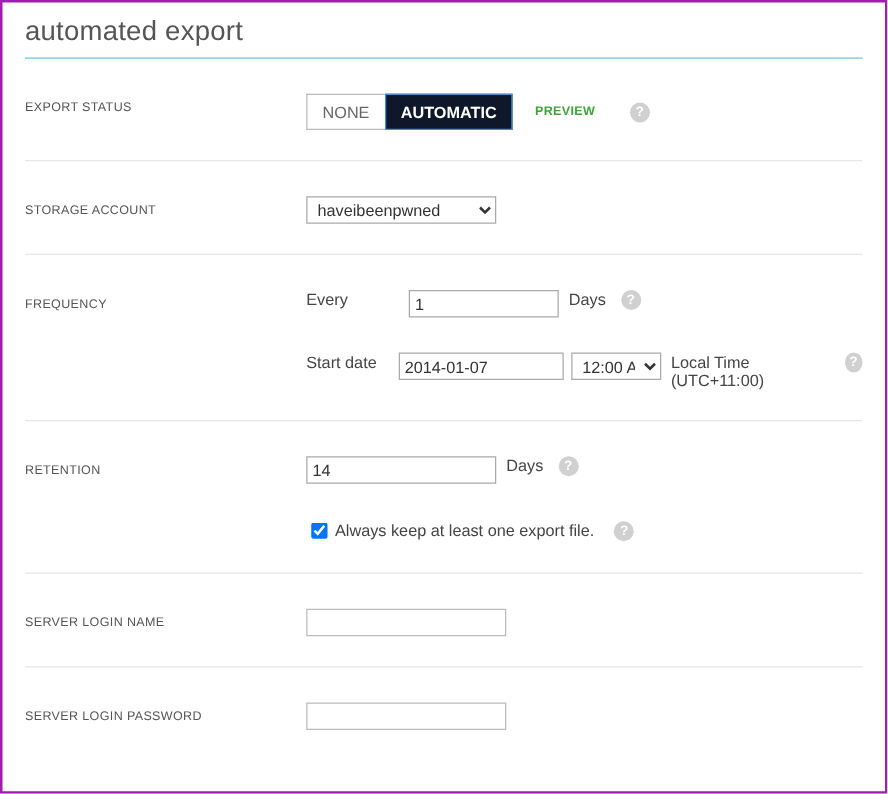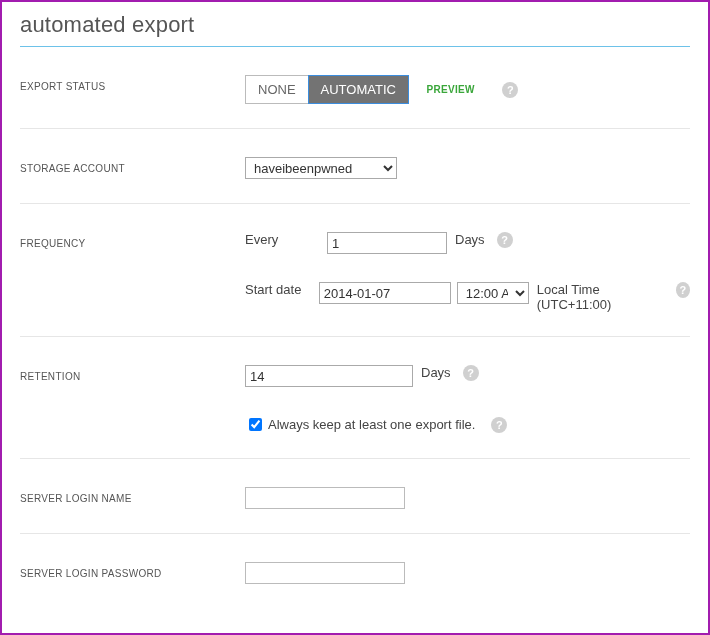--- a/index.html
+++ b/index.html
@@ -61,24 +61,24 @@
     .toggle-btn {
       padding: 6px 12px;
       font-size: 13px;
       font-weight: 400;
       border: 1px solid #bbb;
       background: #fff;
       cursor: pointer;
       color: #666;
     }
     .toggle-btn.active {
-      background: #737373;
+      background: #0f172a;
       color: #fff;
       border-color: #3b8dde;
-      font-weight: 400;
+      font-weight: 700;
     }
     .toggle-btn.none {
       border-right: none;
     }
     .preview-badge {
       display: inline-block;
       vertical-align: middle;
       font-size: 10px;
       font-weight: 700;
       color: #3aa63a;
@@ -119,21 +119,21 @@
     }
     .row:last-child { margin-bottom: 0; }
     .sub-label {
       width: 82px;
       display: inline-block;
       color: #444;
     }
     input.freq-days { width: 120px; }
     input.start-date { width: 132px; }
     select.start-time { width: 72px; margin-left: 6px; }
-    input.retention-days { width: 168px; }
+    input.retention-days { width: 152px; }
     input.login { width: 160px; border: 1px solid #bbb; }
     .after-text {
       margin-left: 8px;
       color: #444;
     }
     .checkbox-row {
       display: flex;
       align-items: center;
     }
     .checkbox-row input[type="checkbox"] {

